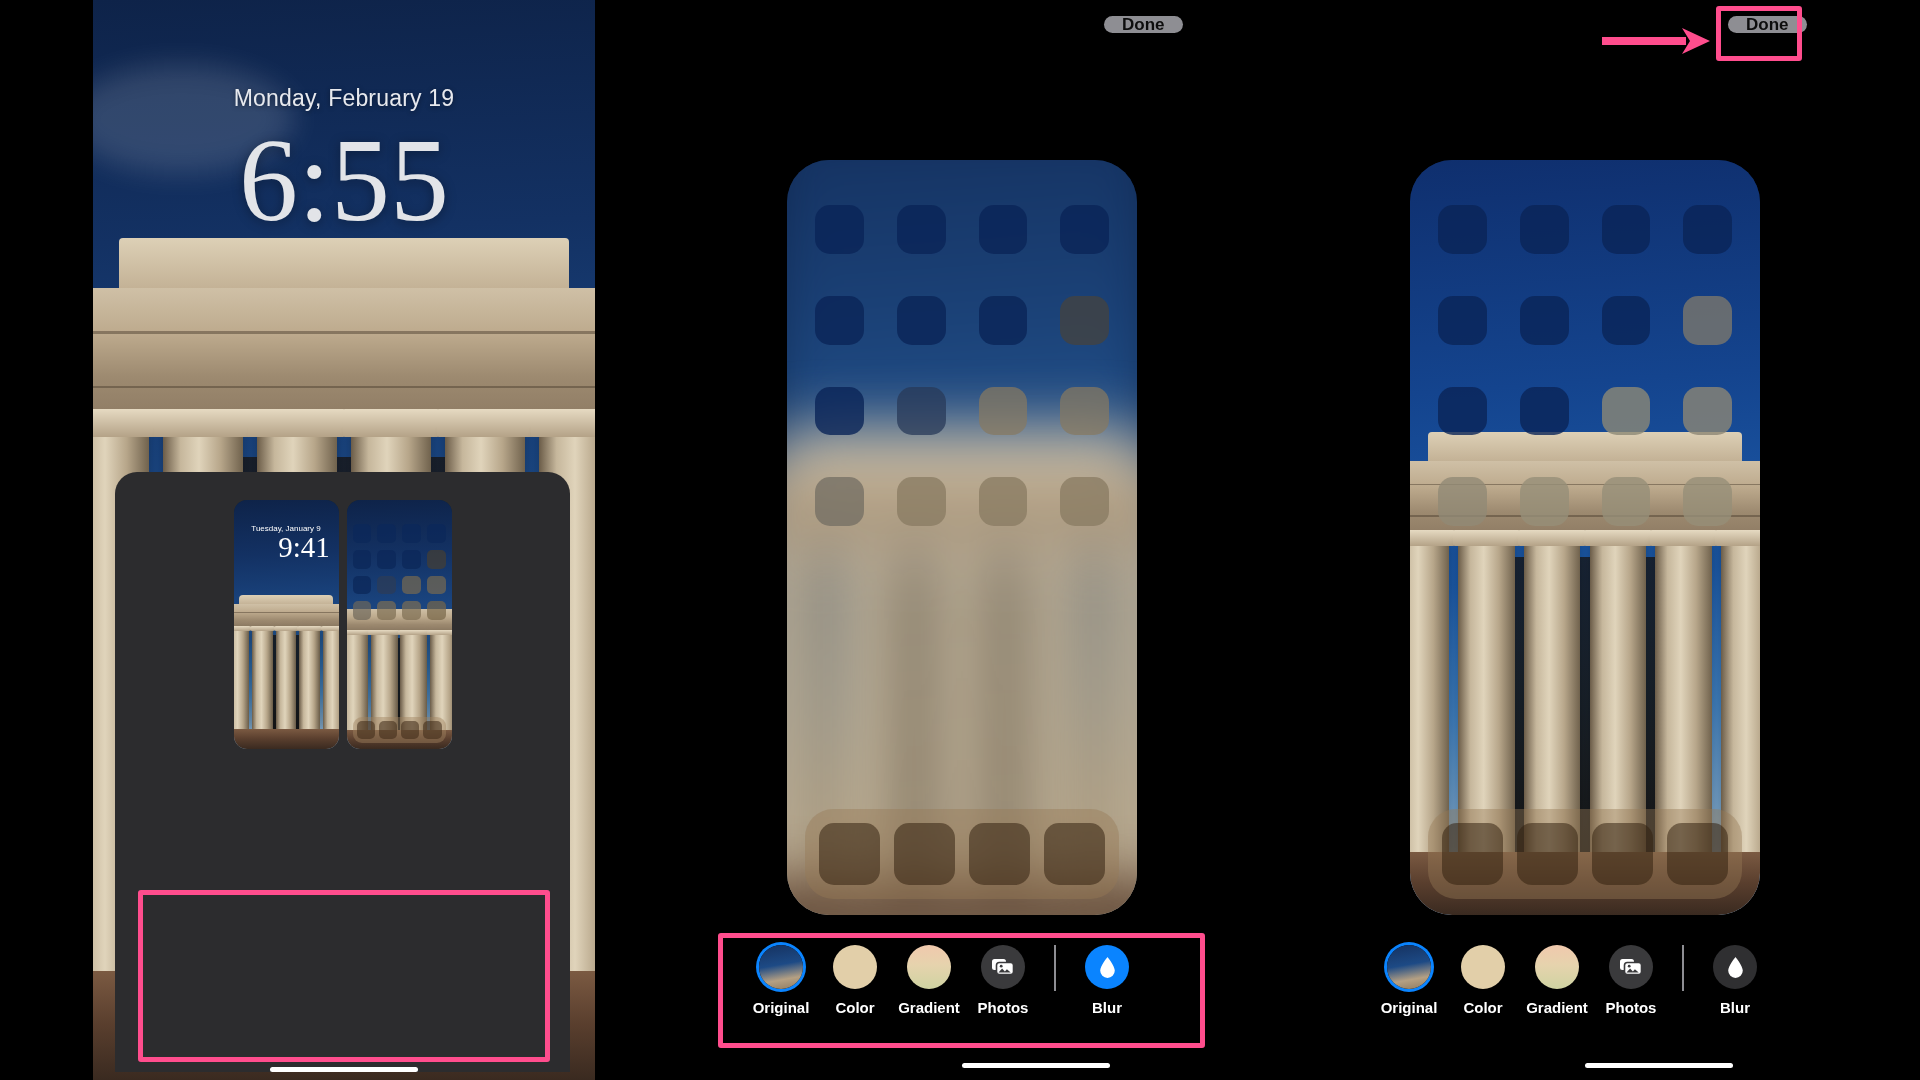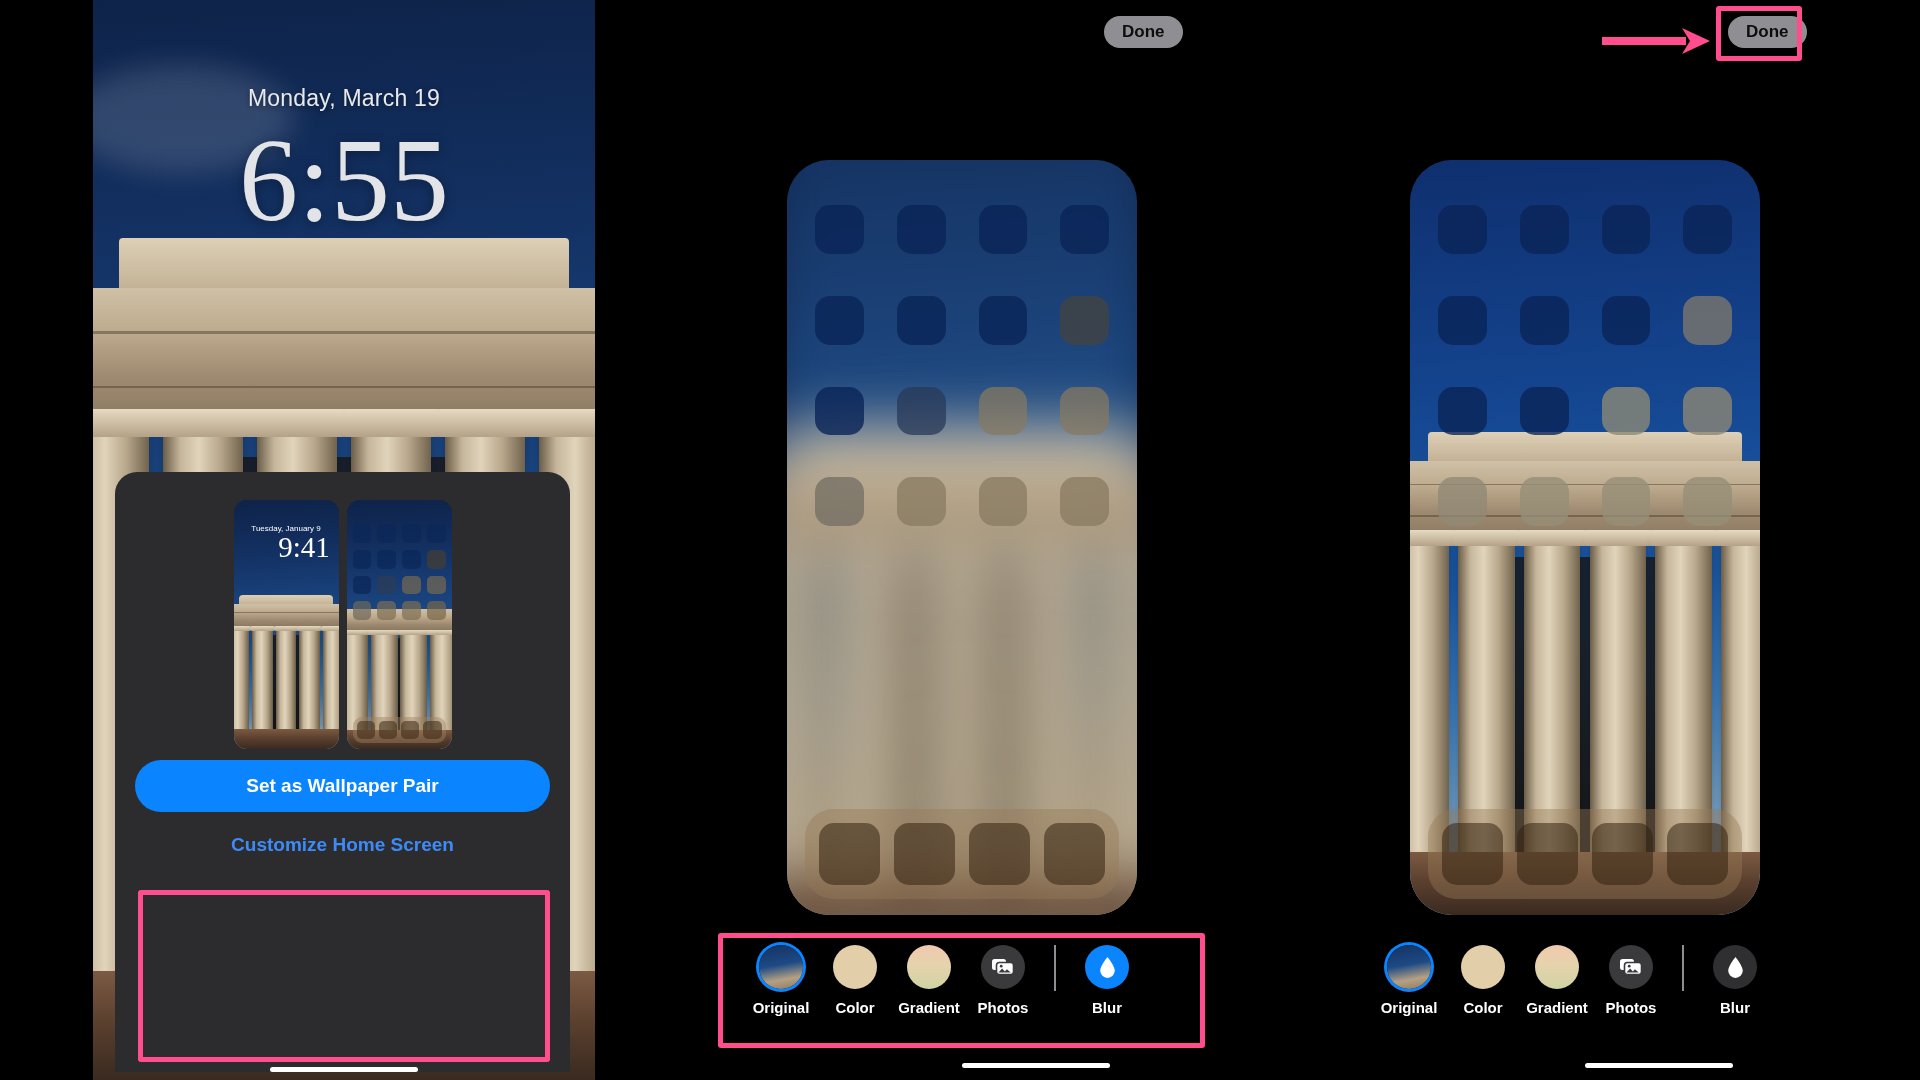--- a/index.html
+++ b/index.html
@@ -86,21 +86,21 @@
   .app-grid span { display:block; padding-top:100%; border-radius:15px; }
   .app-grid span.blue { background:rgba(10,36,88,.80); }
   .app-grid span.tan  { background:rgba(135,120,95,.72); }
 
   .dock { position:absolute; left:18px; right:18px; bottom:16px; height:90px;
         border-radius:28px; background:rgba(150,122,86,.42);
         display:grid; grid-template-columns:repeat(4,1fr); gap:14px; padding:14px; }
   .dock span { border-radius:15px; background:rgba(48,31,14,.52); }
 
   
-  .done-btn { position:absolute; height:32px; padding:0 18px; border:none; border-radius:16px;
+  .done-btn { position:absolute; height:17px; padding:0 18px; border:none; border-radius:16px;
         background:#8e8e93; color:#0d0d0d; font-size:17px; font-weight:700;
         font-family:"Liberation Sans", sans-serif; cursor:pointer;
         display:flex; align-items:center; justify-content:center; }
   .done-center { left:1104px; top:16px; }
   .done-right  { left:1728px; top:16px; }
 
   
   .options { position:absolute; display:flex; align-items:flex-end; gap:0; }
   .options.center { left:744px; top:945px; }
   .options.right  { left:1372px; top:945px; }
@@ -148,21 +148,21 @@
             <div class="col"></div>
             <div class="col"></div>
           <div class="col"></div>
             <div class="col"></div>
             <div class="col"></div>
         </div>
         <div class="steps"></div>
       </div>
     </div>
 
-    <div class="ls-date">Monday, March 19</div>
+    <div class="ls-date">Monday, February 19</div>
     <div class="ls-time">6:55</div>
 
     <div class="sheet">
 
       <div class="sheet-previews">
 
         <div class="mini">
           <div class="wall-photo">
             <div class="sky"></div>
             <div class="temple" style="top:38%">
@@ -221,24 +221,20 @@
           <div class="mini-dock">
             <i></i>
               <i></i>
               <i></i>
               <i></i>
           </div>
         </div>
 
       </div>
 
-      <div class="btn-wrap">
-        <button class="set-pair">Set as Wallpaper Pair</button>
-        <a class="customize">Customize Home Screen</a>
-      </div>
     </div>
 
     <div class="home-bar"></div>
   </div>
 
   <button class="done-btn done-center">Done</button>
 
   <div class="phone center">
     <div class="hs-wall blurred">
       <div class="sky" style="background:linear-gradient(176deg,#14305e 0%,#1b4278 26%,#2a5f9b 52%,#6d94b6 68%,#c7b795 82%,#d8c9a6 100%);"></div>

